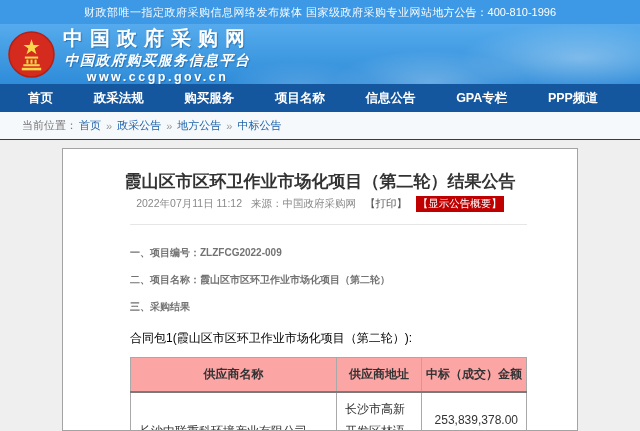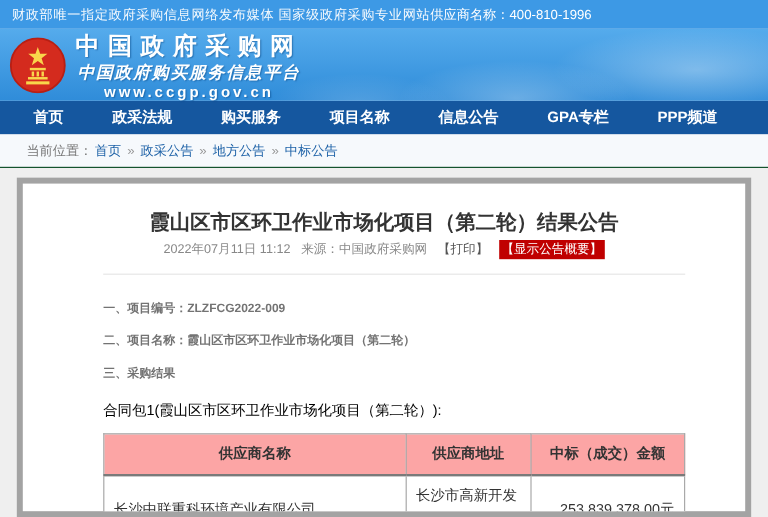--- a/index.html
+++ b/index.html
@@ -5,22 +5,22 @@
   * { margin:0; padding:0; box-sizing:border-box; }
   html,body { width:640px; height:431px; overflow:hidden; }
   body {
     font-family:"Liberation Sans","DejaVu Sans",sans-serif;
     background:#efefef;
     color:#333;
   }
   
   .topbar {
     height:24px; background:#3d99e5; color:#fff;
-    display:flex; justify-content:flex-start; align-items:center;
-    padding:0 10px; font-size:11px;
+    display:flex; justify-content:center; align-items:center;
+    padding:0 30px; font-size:11px;
   }
   .topbar .slogan { opacity:.95; letter-spacing:.5px; }
   
   .banner {
     height:60px; position:relative;
     background:
       radial-gradient(ellipse 140px 45px at 430px 58px, rgba(255,255,255,.28), transparent 70%),
       radial-gradient(ellipse 170px 50px at 580px 34px, rgba(255,255,255,.33), transparent 70%),
       radial-gradient(ellipse 110px 38px at 300px 64px, rgba(255,255,255,.18), transparent 70%),
       linear-gradient(180deg,#58ade e0,#2f8cd9);
@@ -65,22 +65,22 @@
   .breadcrumb {
     height:28px; background:#f6f9fc; border-bottom:1px solid #14532d;
     display:flex; align-items:center; padding-left:22px;
     font-size:11px; color:#777;
   }
   .crumb-link { color:#1e62a7; text-decoration:none; cursor:pointer; margin:0 2px; }
   .crumb-sep { color:#999; margin:0 3px; }
   
   .main { height:291px; background:#efefef; }
   .content-box {
-    width:612px; height:283px; margin:8px auto 0;
-    background:#fff; border:5px solid #a3a3a3; overflow:hidden;
+    width:516px; height:283px; margin:8px auto 0;
+    background:#fff; border:1px solid #a3a3a3; overflow:hidden;
   }
   .article-title {
     margin-top:21px; text-align:center;
     font-size:17px; font-weight:bold; color:#333;
   }
   .meta {
     margin-top:3px; text-align:center;
     font-size:10.5px; color:#888;
   }
   .meta span { vertical-align:middle; }
@@ -111,21 +111,21 @@
   td.c-addr { text-align:left; }
   td.c-amt  { text-align:right; padding-right:6px; }
   .w-name{ width:52%; } .w-addr{ width:21.5%; } .w-amt{ width:26.5%; }
 </style>
 </head>
 <body>
 
 <div class="topbar">
   <span class="slogan">财政部唯一指定政府采购信息网络发布媒体 国家级政府采购专业网站</span>
   <span>
-    <span>供应商名称：</span><span>400-810-1996</span>
+    <span>地方公告：</span><span>400-810-1996</span>
   </span>
 </div>
 
 <div class="banner">
   <div class="logo-wrap">
     <svg class="emblem" viewBox="0 0 46 46">
       <circle cx="23" cy="23" r="22" fill="#d42b1e"></circle>
       <circle cx="23" cy="23" r="22" fill="none" stroke="#b81f14" stroke-width="1.5"></circle>
       <polygon fill="#f9d64b" points="23,8 24.9,13.6 30.8,13.6 26.1,17.2 27.9,22.8 23,19.4 18.1,22.8 19.9,17.2 15.2,13.6 21.1,13.6"></polygon>
       <rect x="16.5" y="25" width="13" height="2" fill="#f9d64b"></rect>

